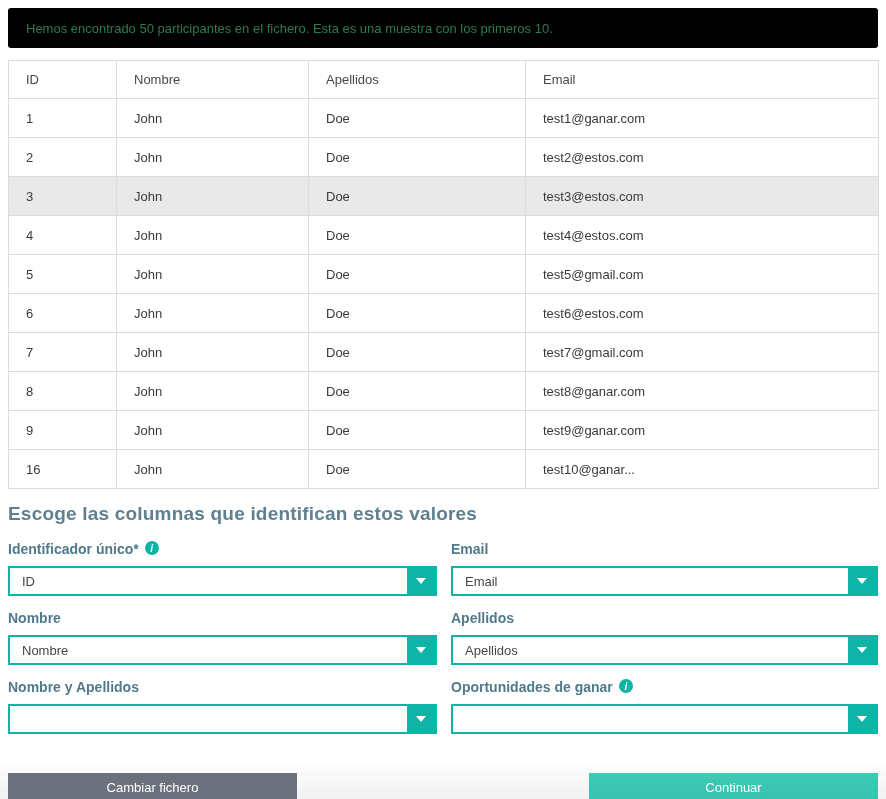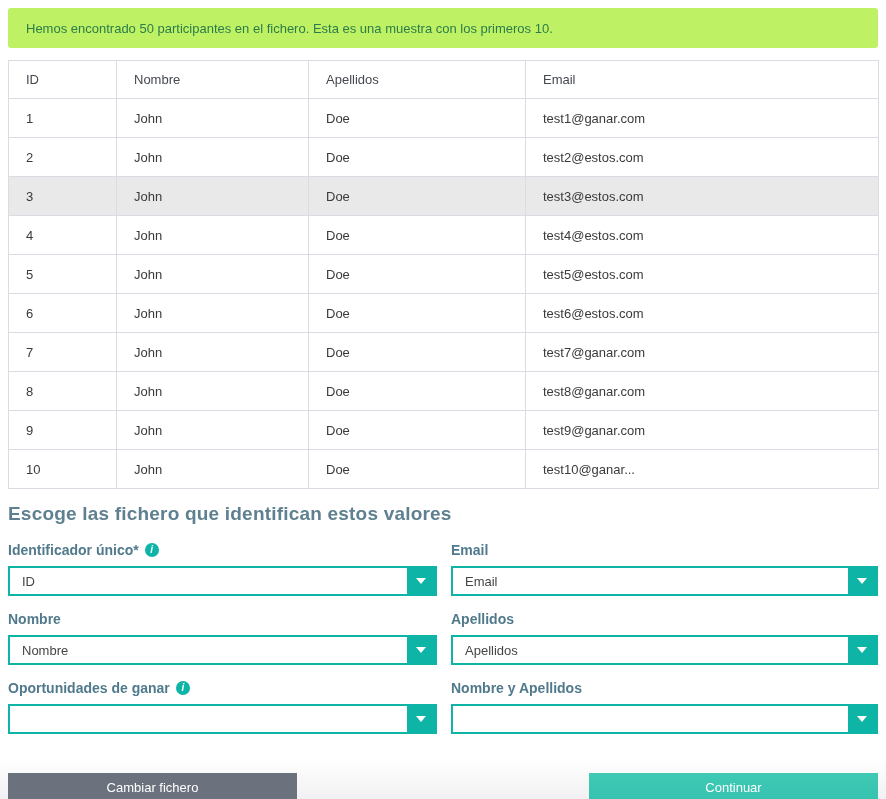--- a/index.html
+++ b/index.html
@@ -8,21 +8,21 @@
     font-family: "Liberation Sans", sans-serif;
     background: linear-gradient(180deg, #ffffff 0%, #ffffff 95%, #f1f1f3 100%);
     color: #3a3a3a;
     overflow: hidden;
   }
 
   
   .banner {
     margin: 8px 8px 0 8px;
     height: 40px;
-    background: #bef264;
+    background: #000000;
     border-radius: 3px;
     display: flex;
     align-items: center;
     padding-left: 18px;
     color: #2c7c4b;
     font-size: 13px;
   }
 
   
   table.preview {
@@ -62,21 +62,20 @@
   
   .form-grid {
     margin: 0 8px;
     display: grid;
     grid-template-columns: 429px 427px;
     column-gap: 14px;
   }
   .field { margin-bottom: 14px; }
   .field-label {
     display: flex;
-    align-items: center;
     gap: 6px;
     font-size: 14px;
     font-weight: 600;
     color: #507a8c;
     height: 17px;
     margin-bottom: 8px;
   }
   .info-icon {
     display: inline-flex;
     align-items: center;
@@ -187,56 +186,56 @@
       <tr>
         <td>4</td>
         <td>John</td>
         <td>Doe</td>
         <td>test4@estos.com</td>
       </tr>
       <tr>
         <td>5</td>
         <td>John</td>
         <td>Doe</td>
-        <td>test5@estos.com</td>
+        <td>test5@gmail.com</td>
       </tr>
       <tr>
         <td>6</td>
         <td>John</td>
         <td>Doe</td>
         <td>test6@estos.com</td>
       </tr>
       <tr>
         <td>7</td>
         <td>John</td>
         <td>Doe</td>
-        <td>test7@ganar.com</td>
+        <td>test7@gmail.com</td>
       </tr>
       <tr>
         <td>8</td>
         <td>John</td>
         <td>Doe</td>
         <td>test8@ganar.com</td>
       </tr>
       <tr>
         <td>9</td>
         <td>John</td>
         <td>Doe</td>
         <td>test9@ganar.com</td>
       </tr>
       <tr>
-        <td>10</td>
+        <td>16</td>
         <td>John</td>
         <td>Doe</td>
         <td>test10@ganar...</td>
       </tr>
     </tbody>
 </table>
 
-<div class="section-title">Escoge las fichero que identifican estos valores</div>
+<div class="section-title">Escoge las columnas que identifican estos valores</div>
 
 <div class="form-grid">
 
   <div class="field">
     <div class="field-label">
       <span>Identificador único*</span>
       <span class="info-icon"></span>
     </div>
     <div class="dropdown">
       <span class="dropdown-value">ID</span>
@@ -277,34 +276,34 @@
     <div class="dropdown">
       <span class="dropdown-value">Apellidos</span>
       <span class="dropdown-arrow">
           <span class="arrow-triangle"></span>
         </span>
     </div>
   </div>
 
   <div class="field">
     <div class="field-label">
+      <span>Nombre y Apellidos</span>
+    </div>
+    <div class="dropdown">
+      <span class="dropdown-value"></span>
+      <span class="dropdown-arrow">
+          <span class="arrow-triangle"></span>
+        </span>
+    </div>
+  </div>
+
+  <div class="field">
+    <div class="field-label">
       <span>Oportunidades de ganar</span>
       <span class="info-icon"></span>
-    </div>
-    <div class="dropdown">
-      <span class="dropdown-value"></span>
-      <span class="dropdown-arrow">
-          <span class="arrow-triangle"></span>
-        </span>
-    </div>
-  </div>
-
-  <div class="field">
-    <div class="field-label">
-      <span>Nombre y Apellidos</span>
     </div>
     <div class="dropdown">
       <span class="dropdown-value"></span>
       <span class="dropdown-arrow">
           <span class="arrow-triangle"></span>
         </span>
     </div>
   </div>
 
 </div>

